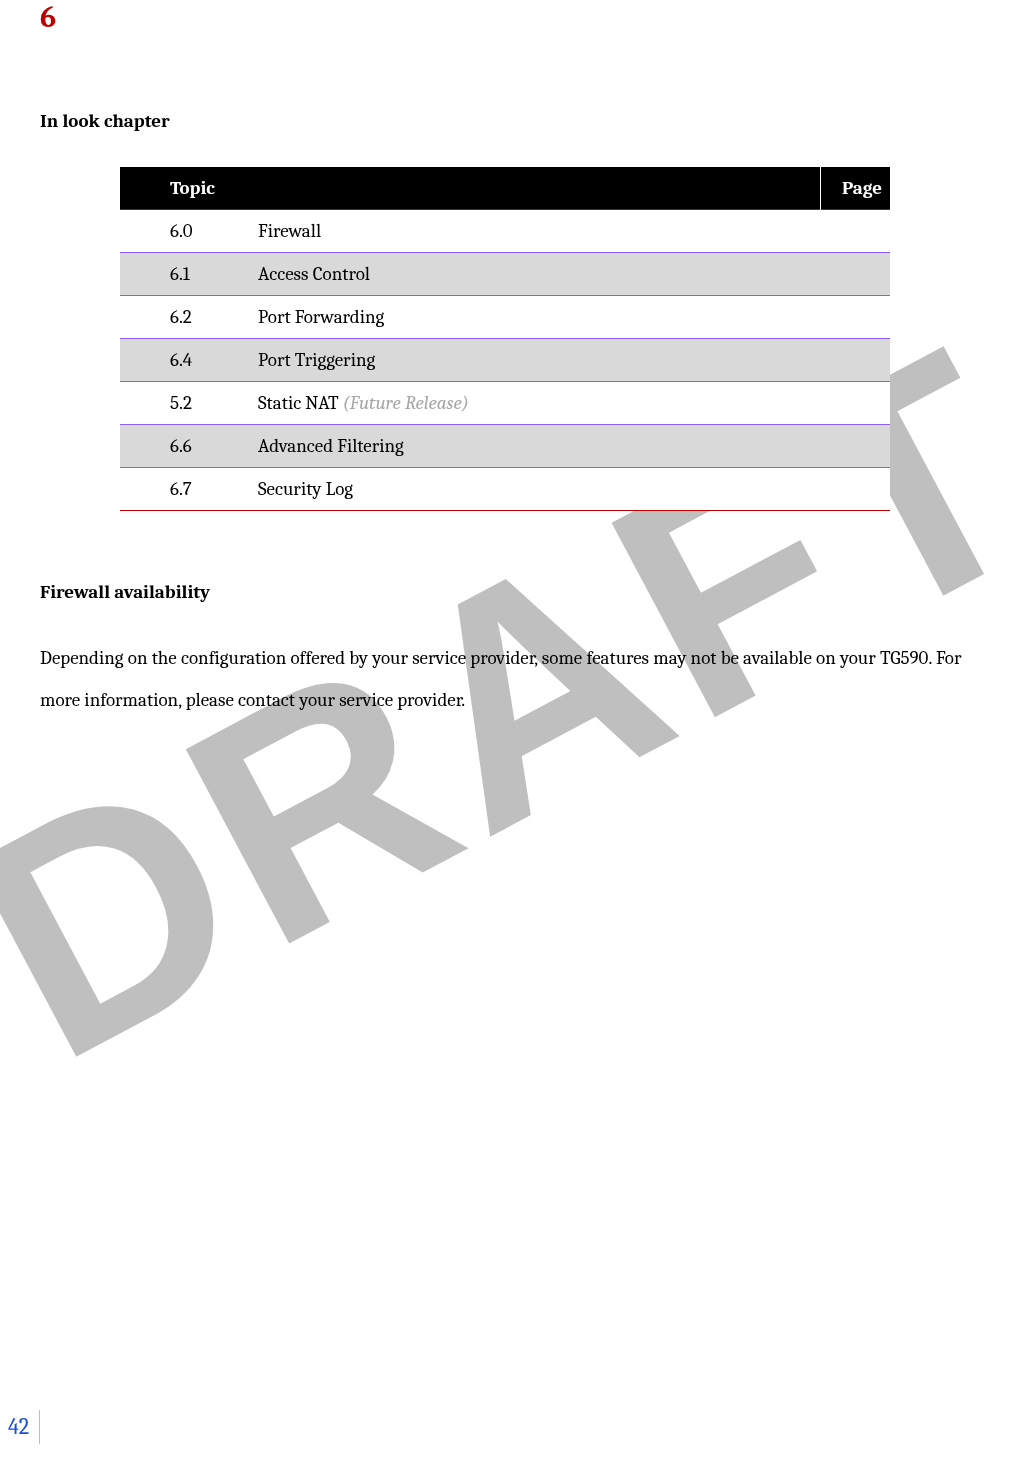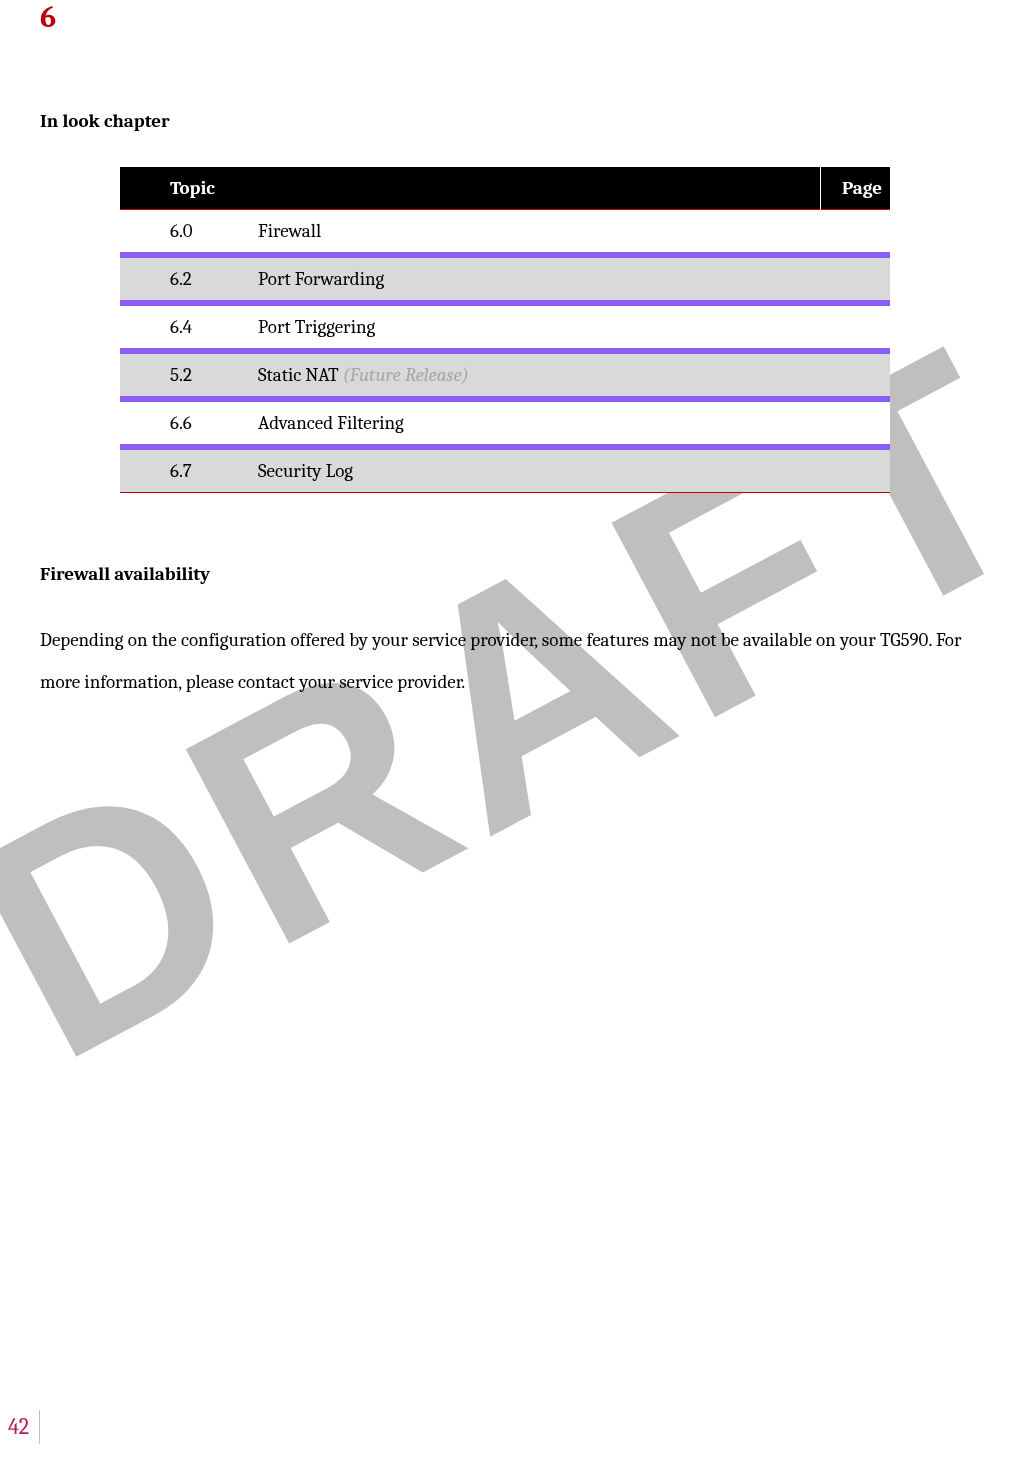--- a/index.html
+++ b/index.html
@@ -81,21 +81,21 @@
     .toc-table th.page-col {
       text-align: right;
       width: 70px;
       border-left: 1px solid #fff;
     }
     .toc-table td {
       font-size: 19px;
       font-family: Cambria, Georgia, serif;
       padding: 10px 8px;
       border-top: 1px solid #C00000;
-      border-bottom: 6px solid #8b5cf6;
+      border-bottom: 1px solid #8b5cf6;
       vertical-align: middle;
     }
     .toc-table td.num-cell {
       padding-left: 50px;
       width: 130px;
     }
     .toc-table td.topic-cell {
     }
     .toc-table td.page-cell {
       text-align: center;
@@ -116,21 +116,21 @@
     }
     .page-number-box {
       position: absolute;
       bottom: 20px;
       left: 0;
       display: flex;
       align-items: center;
     }
     .page-number-box .pn {
       font-size: 22px;
-      color: #be185d;
+      color: #1d4ed8;
       font-family: Cambria, Georgia, serif;
       padding: 4px 10px 4px 8px;
       border-right: 1px solid #BFBFBF;
     }
   </style>
 </head>
 <body>
 
 <div class="watermark">DRAFT</div>
 
@@ -145,20 +145,25 @@
     <thead>
       <tr>
         <th class="topic-col" colspan="2">Topic</th>
         <th class="page-col">Page</th>
       </tr>
     </thead>
     <tbody>
       <tr>
         <td class="num-cell">6.0</td>
         <td class="topic-cell"><span>Firewall</span><span class="future-note"></span></td>
+        <td class="page-cell"></td>
+      </tr>
+      <tr>
+        <td class="num-cell">6.1</td>
+        <td class="topic-cell"><span>Access Control</span><span class="future-note"></span></td>
         <td class="page-cell"></td>
       </tr>
       <tr>
         <td class="num-cell">6.2</td>
         <td class="topic-cell"><span>Port Forwarding</span><span class="future-note"></span></td>
         <td class="page-cell"></td>
       </tr>
       <tr>
         <td class="num-cell">6.4</td>
         <td class="topic-cell"><span>Port Triggering</span><span class="future-note"></span></td>

